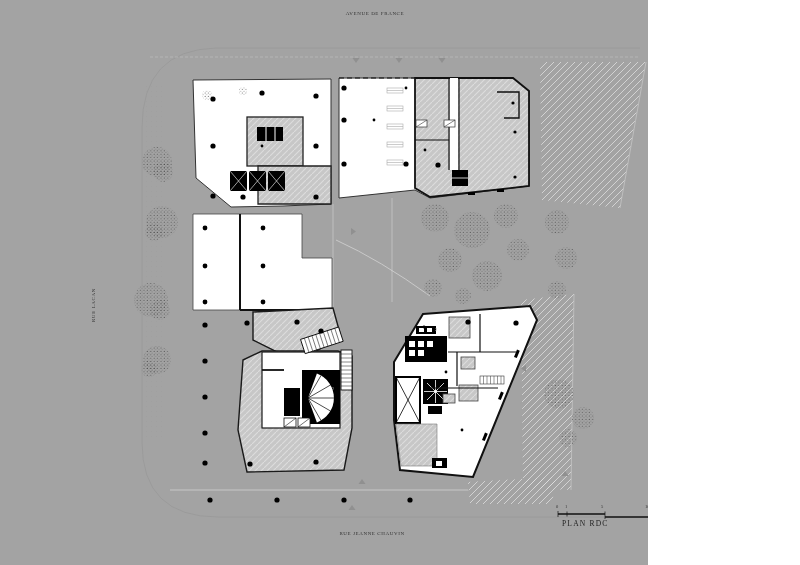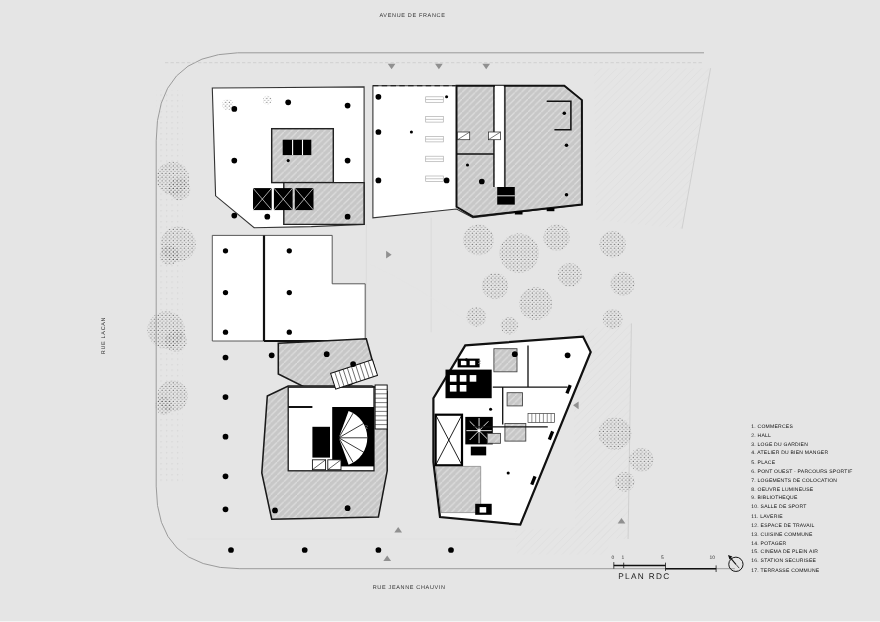--- a/index.html
+++ b/index.html
@@ -1,17 +1,17 @@
 <!DOCTYPE html>
 <html><head>
 <meta charset="utf-8">
 <style>
   html,body{margin:0;padding:0;background:#fff;}
-  .canvas{position:relative;width:800px;height:565px;background:#e5e5e5;
-          font-family:Liberation Sans, sans-serif;overflow:hidden;}
+  .canvas{position:relative;width:648px;height:565px;background:#a3a3a3;
+          font-family:Liberation Serif, serif;overflow:hidden;}
   .plan-svg{position:absolute;left:0;top:0;}
   .lbl{position:absolute;font-size:5px;letter-spacing:0.6px;color:#333;white-space:nowrap;}
   .street-top{left:300px;top:11px;width:150px;text-align:center;}
   .street-left{left:91px;top:322px;transform:rotate(-90deg);transform-origin:0 0;}
   .street-bottom{left:297px;top:531px;width:150px;text-align:center;}
   .legend{position:absolute;left:683px;top:384px;color:#111;}
   .legend-item{font-size:4.6px;line-height:8.15px;white-space:nowrap;letter-spacing:0.2px;}
   .plan-title{position:absolute;left:562px;top:519px;font-size:7.5px;letter-spacing:1.2px;color:#222;}
   .scale-lbl{position:absolute;font-size:4.5px;color:#333;}
   #s0{left:556px;top:504px;} #s1{left:565px;top:504px;}

